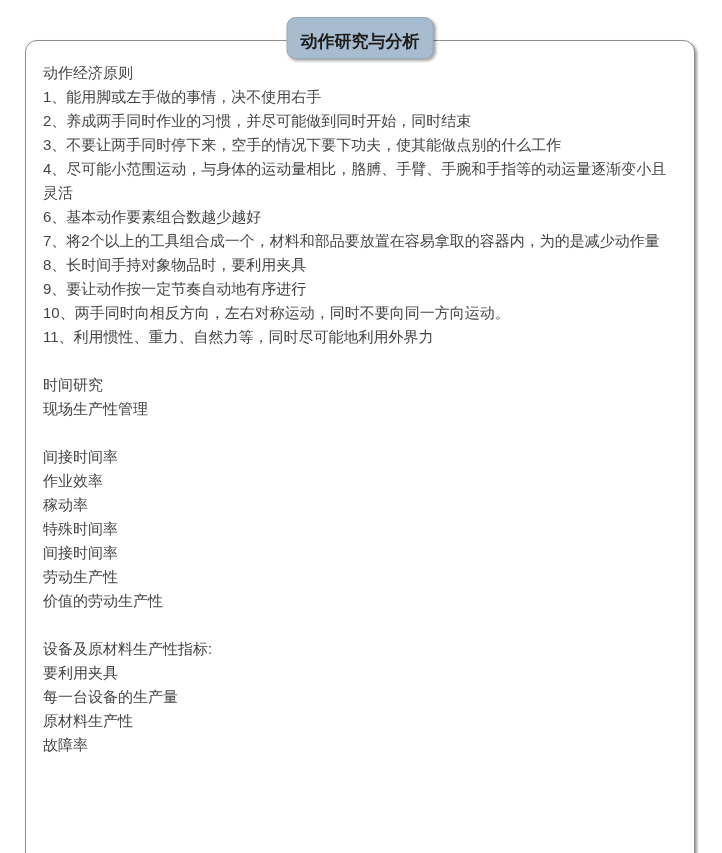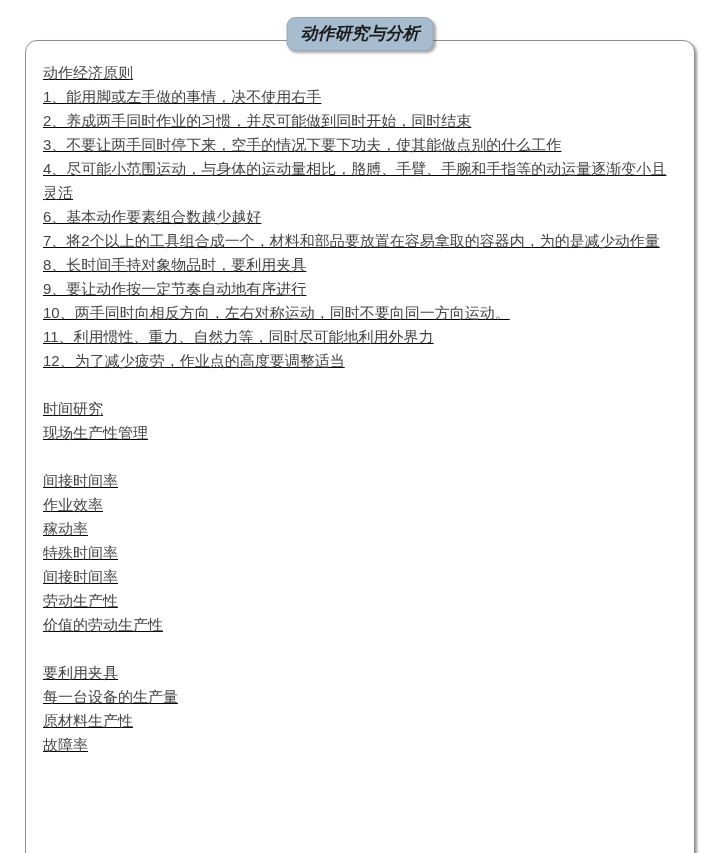--- a/index.html
+++ b/index.html
@@ -29,31 +29,29 @@
   }
   .badge {
     position: absolute;
     top: -24px;
     left: 50%;
     transform: translateX(-50%);
     background: #a7bccf;
     border: 1px solid #94aabd;
     border-radius: 9px;
     box-shadow: 2px 2px 3px rgba(0,0,0,0.35);
-    padding: 4px 13px 5px 13px;
+    padding: 12px 13px 5px 13px;
     font-size: 17px;
     font-weight: bold;
     color: #1c1c1c;
     white-space: nowrap;
     z-index: 2;
-    font-style: italic;
   }
   .lines {
     width: 100%;
-    text-decoration: underline;
   }
   .line {
     min-height: 24px;
     line-height: 24px;
     font-size: 15px;
     color: #454545;
     word-break: normal;
   }
 </style>
 </head>
@@ -66,31 +64,31 @@
       <div class="line">1、能用脚或左手做的事情，决不使用右手</div>
       <div class="line">2、养成两手同时作业的习惯，并尽可能做到同时开始，同时结束</div>
       <div class="line">3、不要让两手同时停下来，空手的情况下要下功夫，使其能做点别的什么工作</div>
       <div class="line">4、尽可能小范围运动，与身体的运动量相比，胳膊、手臂、手腕和手指等的动运量逐渐变小且灵活</div>
       <div class="line">6、基本动作要素组合数越少越好</div>
       <div class="line">7、将2个以上的工具组合成一个，材料和部品要放置在容易拿取的容器内，为的是减少动作量</div>
       <div class="line">8、长时间手持对象物品时，要利用夹具</div>
       <div class="line">9、要让动作按一定节奏自动地有序进行</div>
       <div class="line">10、两手同时向相反方向，左右对称运动，同时不要向同一方向运动。</div>
       <div class="line">11、利用惯性、重力、自然力等，同时尽可能地利用外界力</div>
-      <div class="line">12、为了减少疲劳，作业点的高度要调整适当</div>
       <div class="line"></div>
       <div class="line">时间研究</div>
       <div class="line">现场生产性管理</div>
       <div class="line"></div>
       <div class="line">间接时间率</div>
       <div class="line">作业效率</div>
       <div class="line">稼动率</div>
       <div class="line">特殊时间率</div>
       <div class="line">间接时间率</div>
       <div class="line">劳动生产性</div>
       <div class="line">价值的劳动生产性</div>
       <div class="line"></div>
+      <div class="line">设备及原材料生产性指标:</div>
       <div class="line">要利用夹具</div>
       <div class="line">每一台设备的生产量</div>
       <div class="line">原材料生产性</div>
       <div class="line">故障率</div>
     </div>
 </div>
 
 </body></html>

